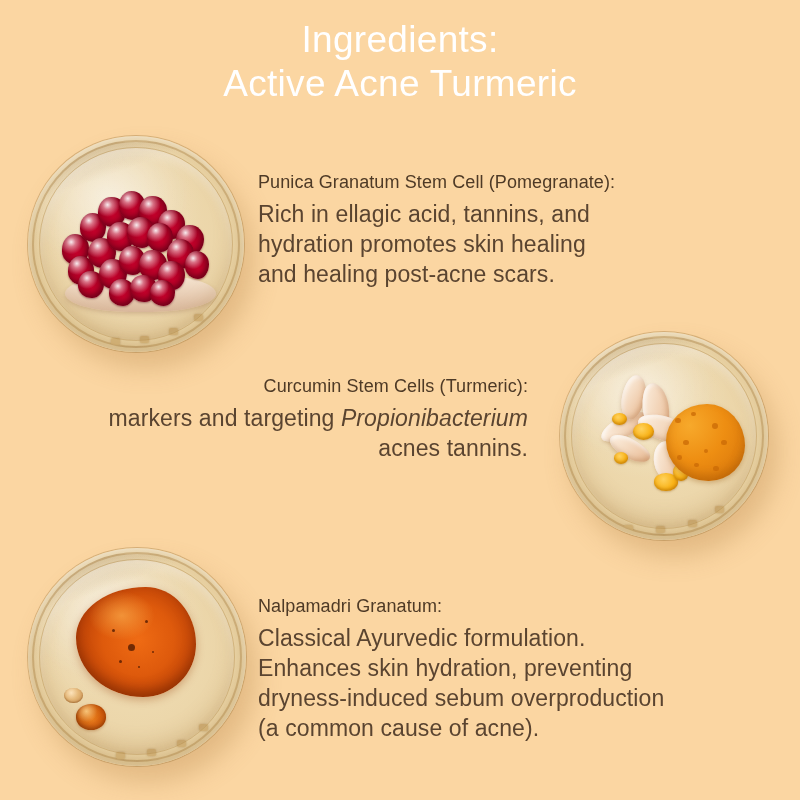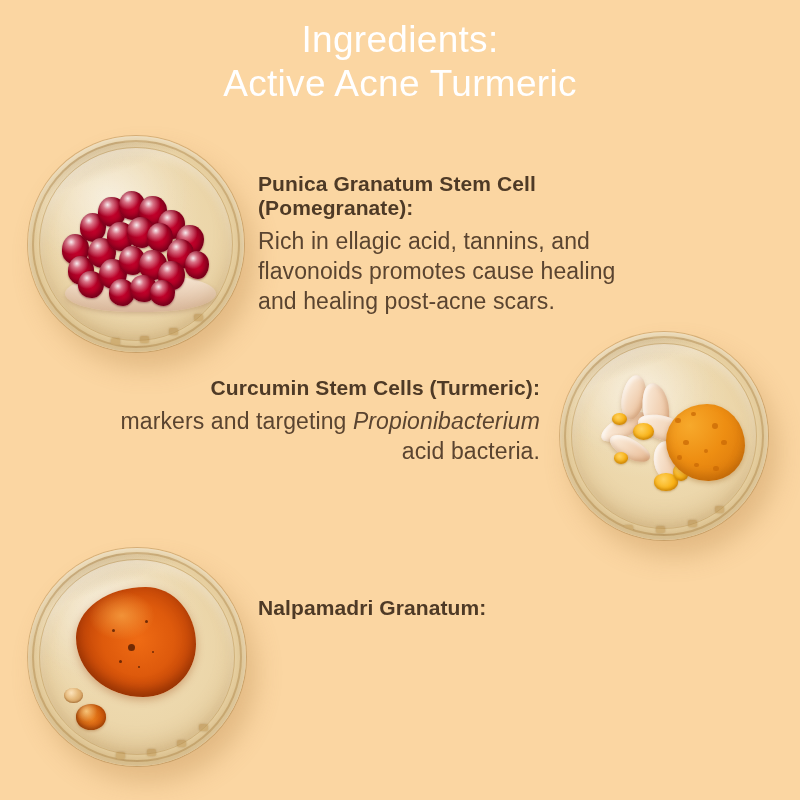--- a/index.html
+++ b/index.html
@@ -187,37 +187,37 @@
   }
   .oil-speck {
     position:absolute;
     border-radius:50%;
     background:rgba(80,25,0,0.78);
   }
 
   
   .text-block { position:absolute; }
   .ing-heading {
-    font-weight:700;
-    font-size:21px;
+    font-weight:400;
+    font-size:18px;
     color:#4E3A26;
     letter-spacing:0.1px;
     margin-bottom:7px;
   }
   .ing-body {
     font-weight:400;
     font-size:23px;
     line-height:1.30;
     color:#5A4430;
     letter-spacing:0.1px;
   }
   .ing-body em { font-style:italic; }
 
   #text-pomegranate { left:258px; top:172px; width:420px; text-align:left; }
-  #text-turmeric    { left:40px;  top:376px; width:500px; text-align:right; }
+  #text-turmeric    { left:28px;  top:376px; width:500px; text-align:right; }
   #text-oil         { left:258px; top:596px; width:480px; text-align:left; }
 </style>
 </head>
 <body>
 
 <div class="title-block">
   <span class="title-line title-line-1">Ingredients:</span>
   <span class="title-line title-line-2">Active Acne Turmeric</span>
 </div>
 
@@ -307,28 +307,34 @@
     </div>
     <div class="oil-drop-sm"></div>
     <div class="oil-drop-md"></div>
   </div>
 </div>
 
 <div class="text-block" id="text-pomegranate">
   <div class="ing-heading">Punica Granatum Stem Cell (Pomegranate):</div>
   <div class="ing-body">
     <div>Rich in ellagic acid, tannins, and</div>
-    <div>flavonoids promotes cause healing</div>
+    <div>hydration promotes skin healing</div>
     <div>and healing post-acne scars.</div>
   </div>
 </div>
 
 <div class="text-block" id="text-turmeric">
   <div class="ing-heading">Curcumin Stem Cells (Turmeric):</div>
   <div class="ing-body">
     <div id="turmeric-line-2">markers and targeting <em>Propionibacterium</em></div>
-    <div>acid bacteria.</div>
+    <div>acnes tannins.</div>
   </div>
 </div>
 
 <div class="text-block" id="text-oil">
   <div class="ing-heading">Nalpamadri Granatum:</div>
+  <div class="ing-body">
+    <div>Classical Ayurvedic formulation.</div>
+    <div>Enhances skin hydration, preventing</div>
+    <div>dryness-induced sebum overproduction</div>
+    <div>(a common cause of acne).</div>
+  </div>
 </div>
 
 </body></html>

